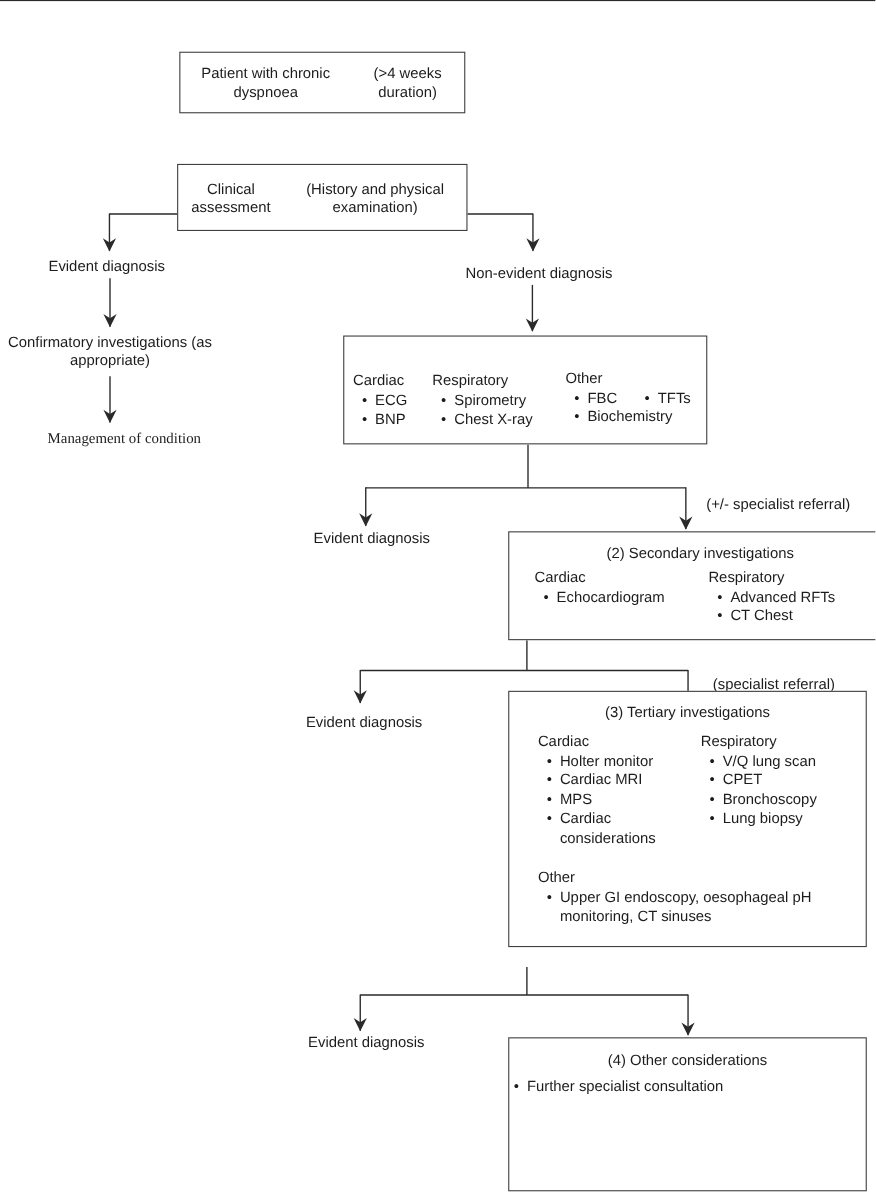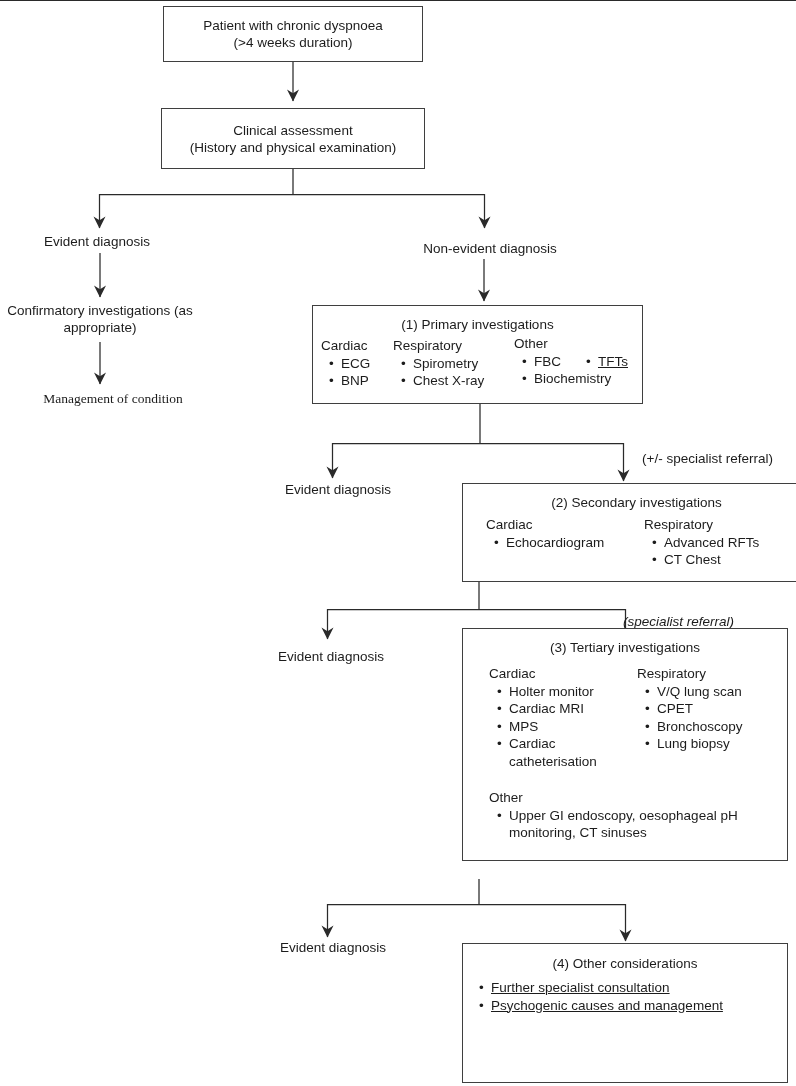--- a/index.html
+++ b/index.html
@@ -24,37 +24,37 @@
   svg.connectors path{stroke:var(--ink);stroke-width:1.25;fill:none;}
   #ah path{fill:var(--ink);stroke:none;}
 
   .fbox{
     position:absolute;
     border:1.3px solid var(--border);
     background:var(--bg);
     box-sizing:border-box;
   }
   .cbox{
-    display:flex;flex-direction:column;
-    align-items:center;justify-content:center;
-    text-align:center;line-height:17px;
+    display:flex;flex-direction:row;
+    align-items:center;justify-content:space-between;
+    text-align:center;line-height:17px;margin-top:41px;
   }
   .btitle{text-align:center;line-height:17px;}
 
   .col{position:absolute;line-height:17.5px;}
   .colhead{line-height:17.5px;white-space:nowrap;}
   ul.blist{list-style:none;margin:0;padding:0 0 0 8px;}
   .blist li,.bitem{
     position:relative;padding-left:12px;line-height:17.5px;
   }
   .blist li::before,.bitem::before{
     content:"\2022";position:absolute;left:0;top:0;
   }
   .nowrap li{white-space:nowrap;}
-  .abs{position:absolute;text-decoration:underline;}
+  .abs{position:absolute;}
 
   .flabel{position:absolute;line-height:17px;white-space:nowrap;}
   .flabel-c{position:absolute;line-height:17px;white-space:nowrap;transform:translateX(-50%);}
   .flabel-wrap{
     position:absolute;line-height:17px;text-align:center;
     transform:translateX(-50%);
   }
 </style>
 </head>
 <body>
@@ -95,21 +95,20 @@
     <div>(History and physical examination)</div>
   </div>
 
   <div class="flabel-c" style="left:97px;top:232px;">Evident diagnosis</div>
   <div class="flabel-c" style="left:490px;top:239px;">Non-evident diagnosis</div>
 
   <div class="flabel-wrap" style="left:100px;top:301px;width:206px;white-space:normal;">Confirmatory investigations (as appropriate)</div>
   <div class="flabel-c" style="left:113px;top:389px;font-family:Liberation Serif, serif;">Management of condition</div>
 
   <div class="fbox" style="left:312px;top:304px;width:331px;height:99px;">
-    <div class="btitle" style="padding-top:10px;">(1) Primary investigations</div>
     <div class="col" style="left:8px;top:31px;">
       <div class="colhead">Cardiac</div>
       <ul class="blist nowrap">
         <li>ECG</li>
         <li>BNP</li>
       </ul>
     </div>
     <div class="col" style="left:80px;top:31px;">
       <div class="colhead">Respiratory</div>
       <ul class="blist nowrap">
@@ -141,31 +140,31 @@
     <div class="col" style="left:181px;top:32px;">
       <div class="colhead">Respiratory</div>
       <ul class="blist nowrap">
         <li>Advanced RFTs</li>
         <li>CT Chest</li>
       </ul>
     </div>
   </div>
 
   <div class="flabel-c" style="left:331px;top:647px;">Evident diagnosis</div>
-  <div class="flabel" style="left:623px;top:612px;font-style:italic;">(specialist referral)</div>
+  <div class="flabel" style="left:648px;top:612px;">(specialist referral)</div>
 
   <div class="fbox" style="left:462px;top:627px;width:326px;height:233px;">
     <div class="btitle" style="padding-top:10px;">(3) Tertiary investigations</div>
     <div class="col" style="left:26px;top:36px;width:130px;">
       <div class="colhead">Cardiac</div>
       <ul class="blist" style="max-width:114px;">
         <li style="white-space:nowrap;">Holter monitor</li>
         <li style="white-space:nowrap;">Cardiac MRI</li>
         <li style="white-space:nowrap;">MPS</li>
-        <li>Cardiac catheterisation</li>
+        <li>Cardiac considerations</li>
       </ul>
     </div>
     <div class="col" style="left:174px;top:36px;">
       <div class="colhead">Respiratory</div>
       <ul class="blist nowrap">
         <li>V/Q lung scan</li>
         <li>CPET</li>
         <li>Bronchoscopy</li>
         <li>Lung biopsy</li>
       </ul>
@@ -175,19 +174,18 @@
       <ul class="blist" style="width:265px;">
         <li>Upper GI endoscopy, oesophageal pH monitoring, CT sinuses</li>
       </ul>
     </div>
   </div>
 
   <div class="flabel-c" style="left:333px;top:938px;">Evident diagnosis</div>
 
   <div class="fbox" style="left:462px;top:942px;width:326px;height:140px;">
     <div class="btitle" style="padding-top:11px;">(4) Other considerations</div>
-    <ul class="blist abs" style="left:16px;top:35px;width:302px;padding-left:0;">
+    <ul class="blist abs" style="left:4px;top:35px;width:302px;padding-left:0;">
       <li>Further specialist consultation</li>
-      <li>Psychogenic causes and management</li>
     </ul>
   </div>
 
 </div>
 
 </body></html>

